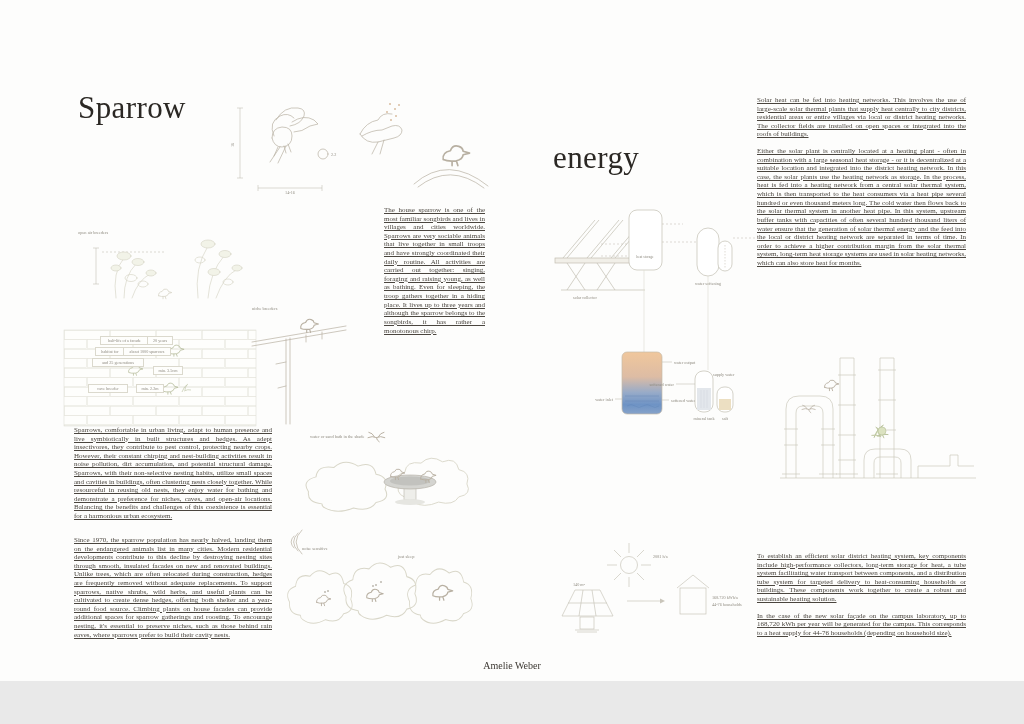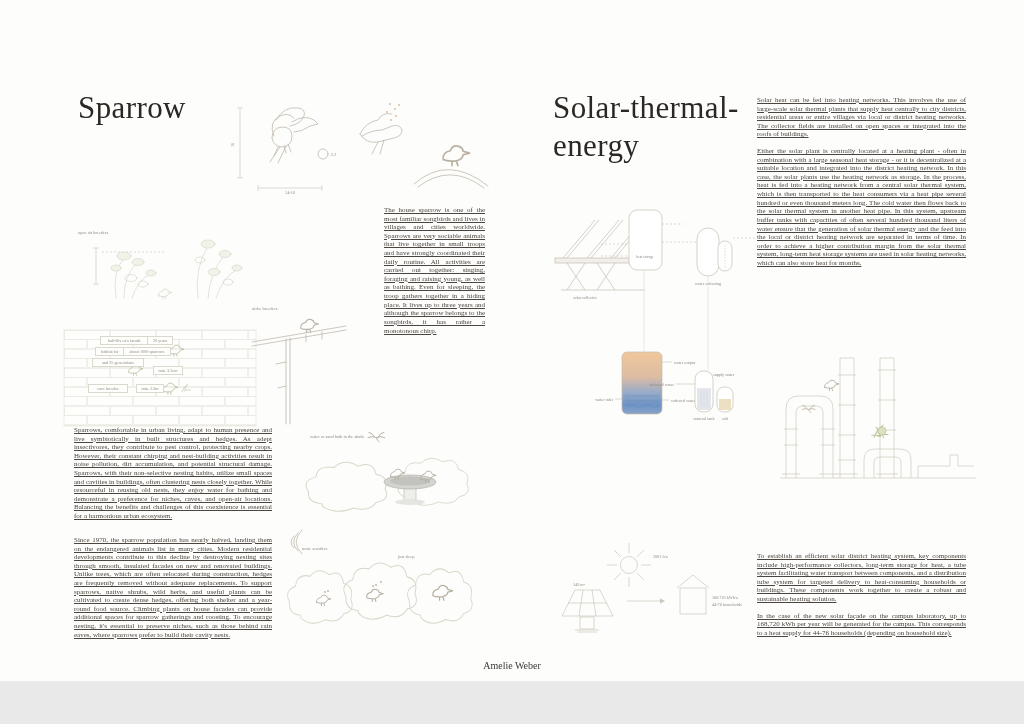--- a/index.html
+++ b/index.html
@@ -180,22 +180,21 @@
         <circle cx="96" cy="55" r=".8"></circle>
         <circle cx="101" cy="52" r=".8"></circle>
       <circle cx="45" cy="62" r=".8"></circle>
         <circle cx="48" cy="61" r=".8"></circle>
     </g>
     <use href="#birdS" transform="translate(36,64) scale(1.3)" class="sketch"></use>
     <use href="#birdS" transform="translate(86,58) scale(1.5)" class="sketch"></use>
     <use href="#birdS" transform="translate(152,54) scale(1.8)" class="sketch"></use>
   </svg>
 
-  <div class="abs big-title" style="left:553px;top:92px;">Solar-thermal-</div>
-  <div class="abs big-title" style="left:553px;top:130px;">energy</div>
+  <div class="abs big-title" style="left:553px;top:142px;">energy</div>
 
   <div class="abs body-text" style="left:757px;top:96px;width:209px;">
     <p>Solar heat can be fed into heating networks. This involves the use of large-scale solar thermal plants that supply heat centrally to city districts, residential areas or entire villages via local or district heating networks. The collector fields are installed on open spaces or integrated into the roofs of buildings.</p>
     <p>Either the solar plant is centrally located at a heating plant - often in combination with a large seasonal heat storage - or it is decentralized at a suitable location and integrated into the district heating network. In this case, the solar plants use the heating network as storage. In the process, heat is fed into a heating network from a central solar thermal system, which is then transported to the heat consumers via a heat pipe several hundred or even thousand meters long. The cold water then flows back to the solar thermal system in another heat pipe. In this system, upstream buffer tanks with capacities of often several hundred thousand liters of water ensure that the generation of solar thermal energy and the feed into the local or district heating network are separated in terms of time. In order to achieve a higher contribution margin from the solar thermal system, long-term heat storage systems are used in solar heating networks, which can also store heat for months.</p>
   </div>
 
   <svg class="abs" style="left:545px;top:198px;" width="235" height="232">
     <defs>
       <linearGradient id="tankgrad" x1="0" y1="0" x2="0" y2="1">
         <stop offset="0" stop-color="#f0c79c"></stop>

